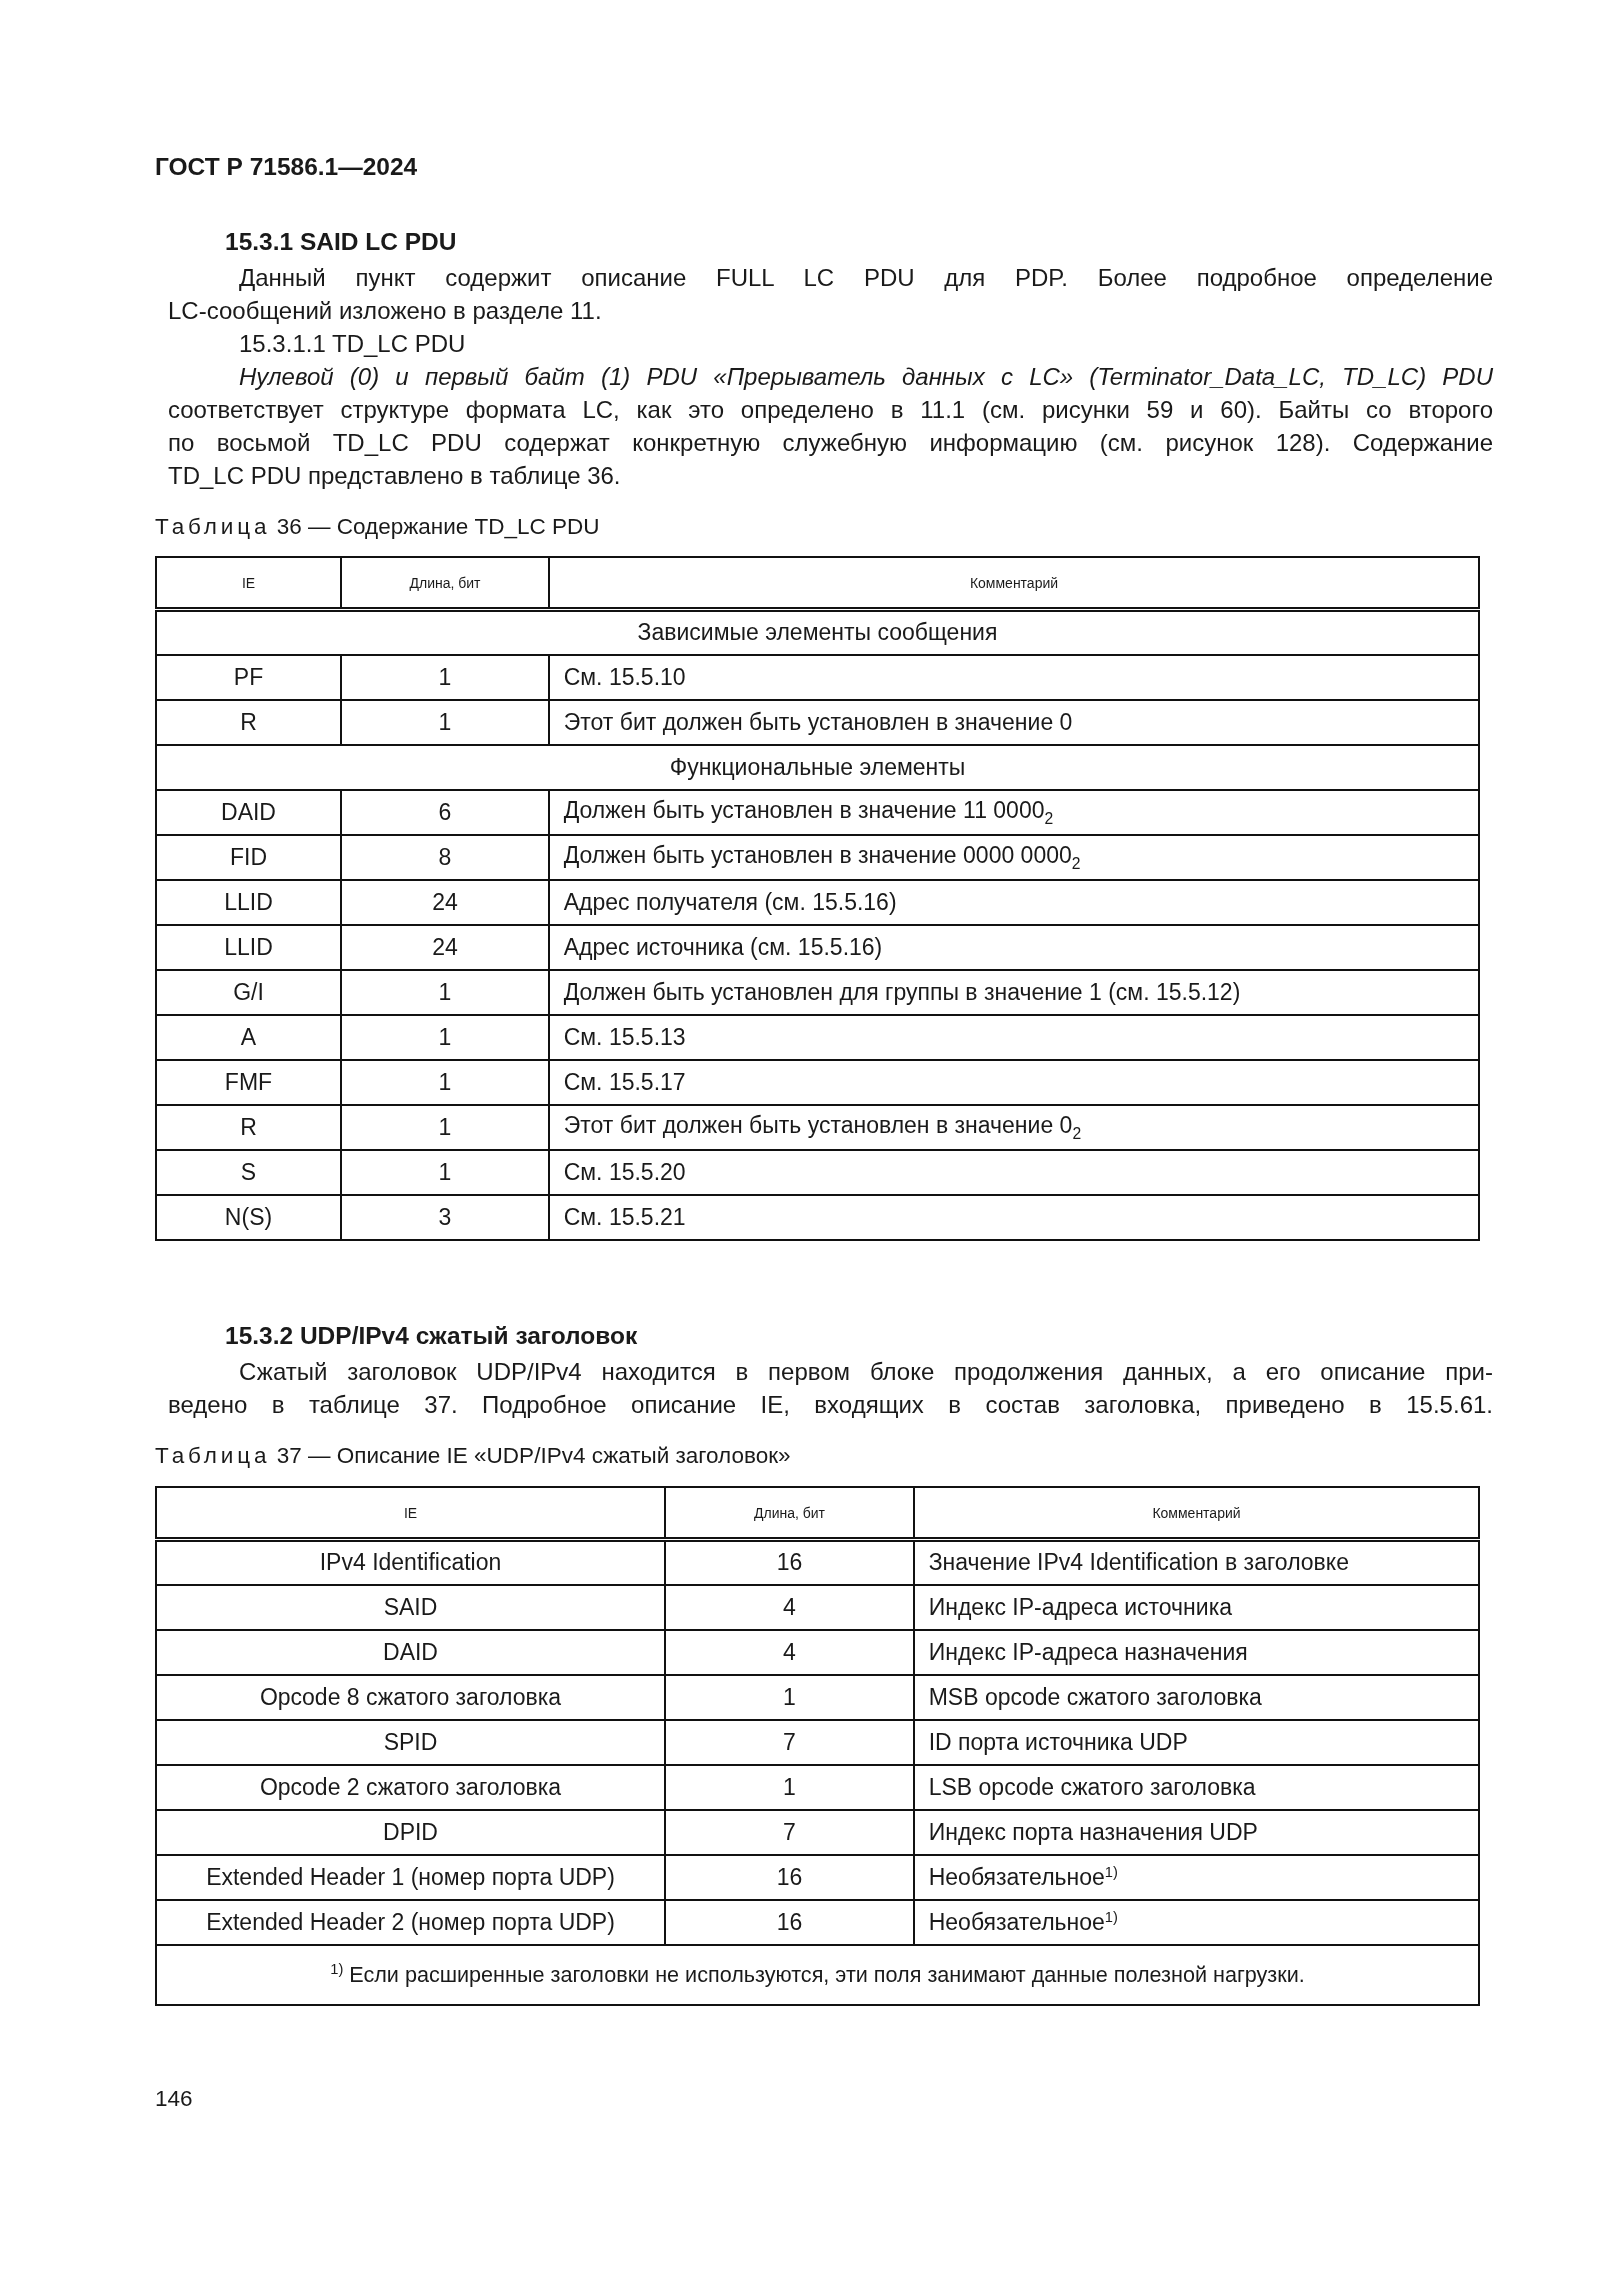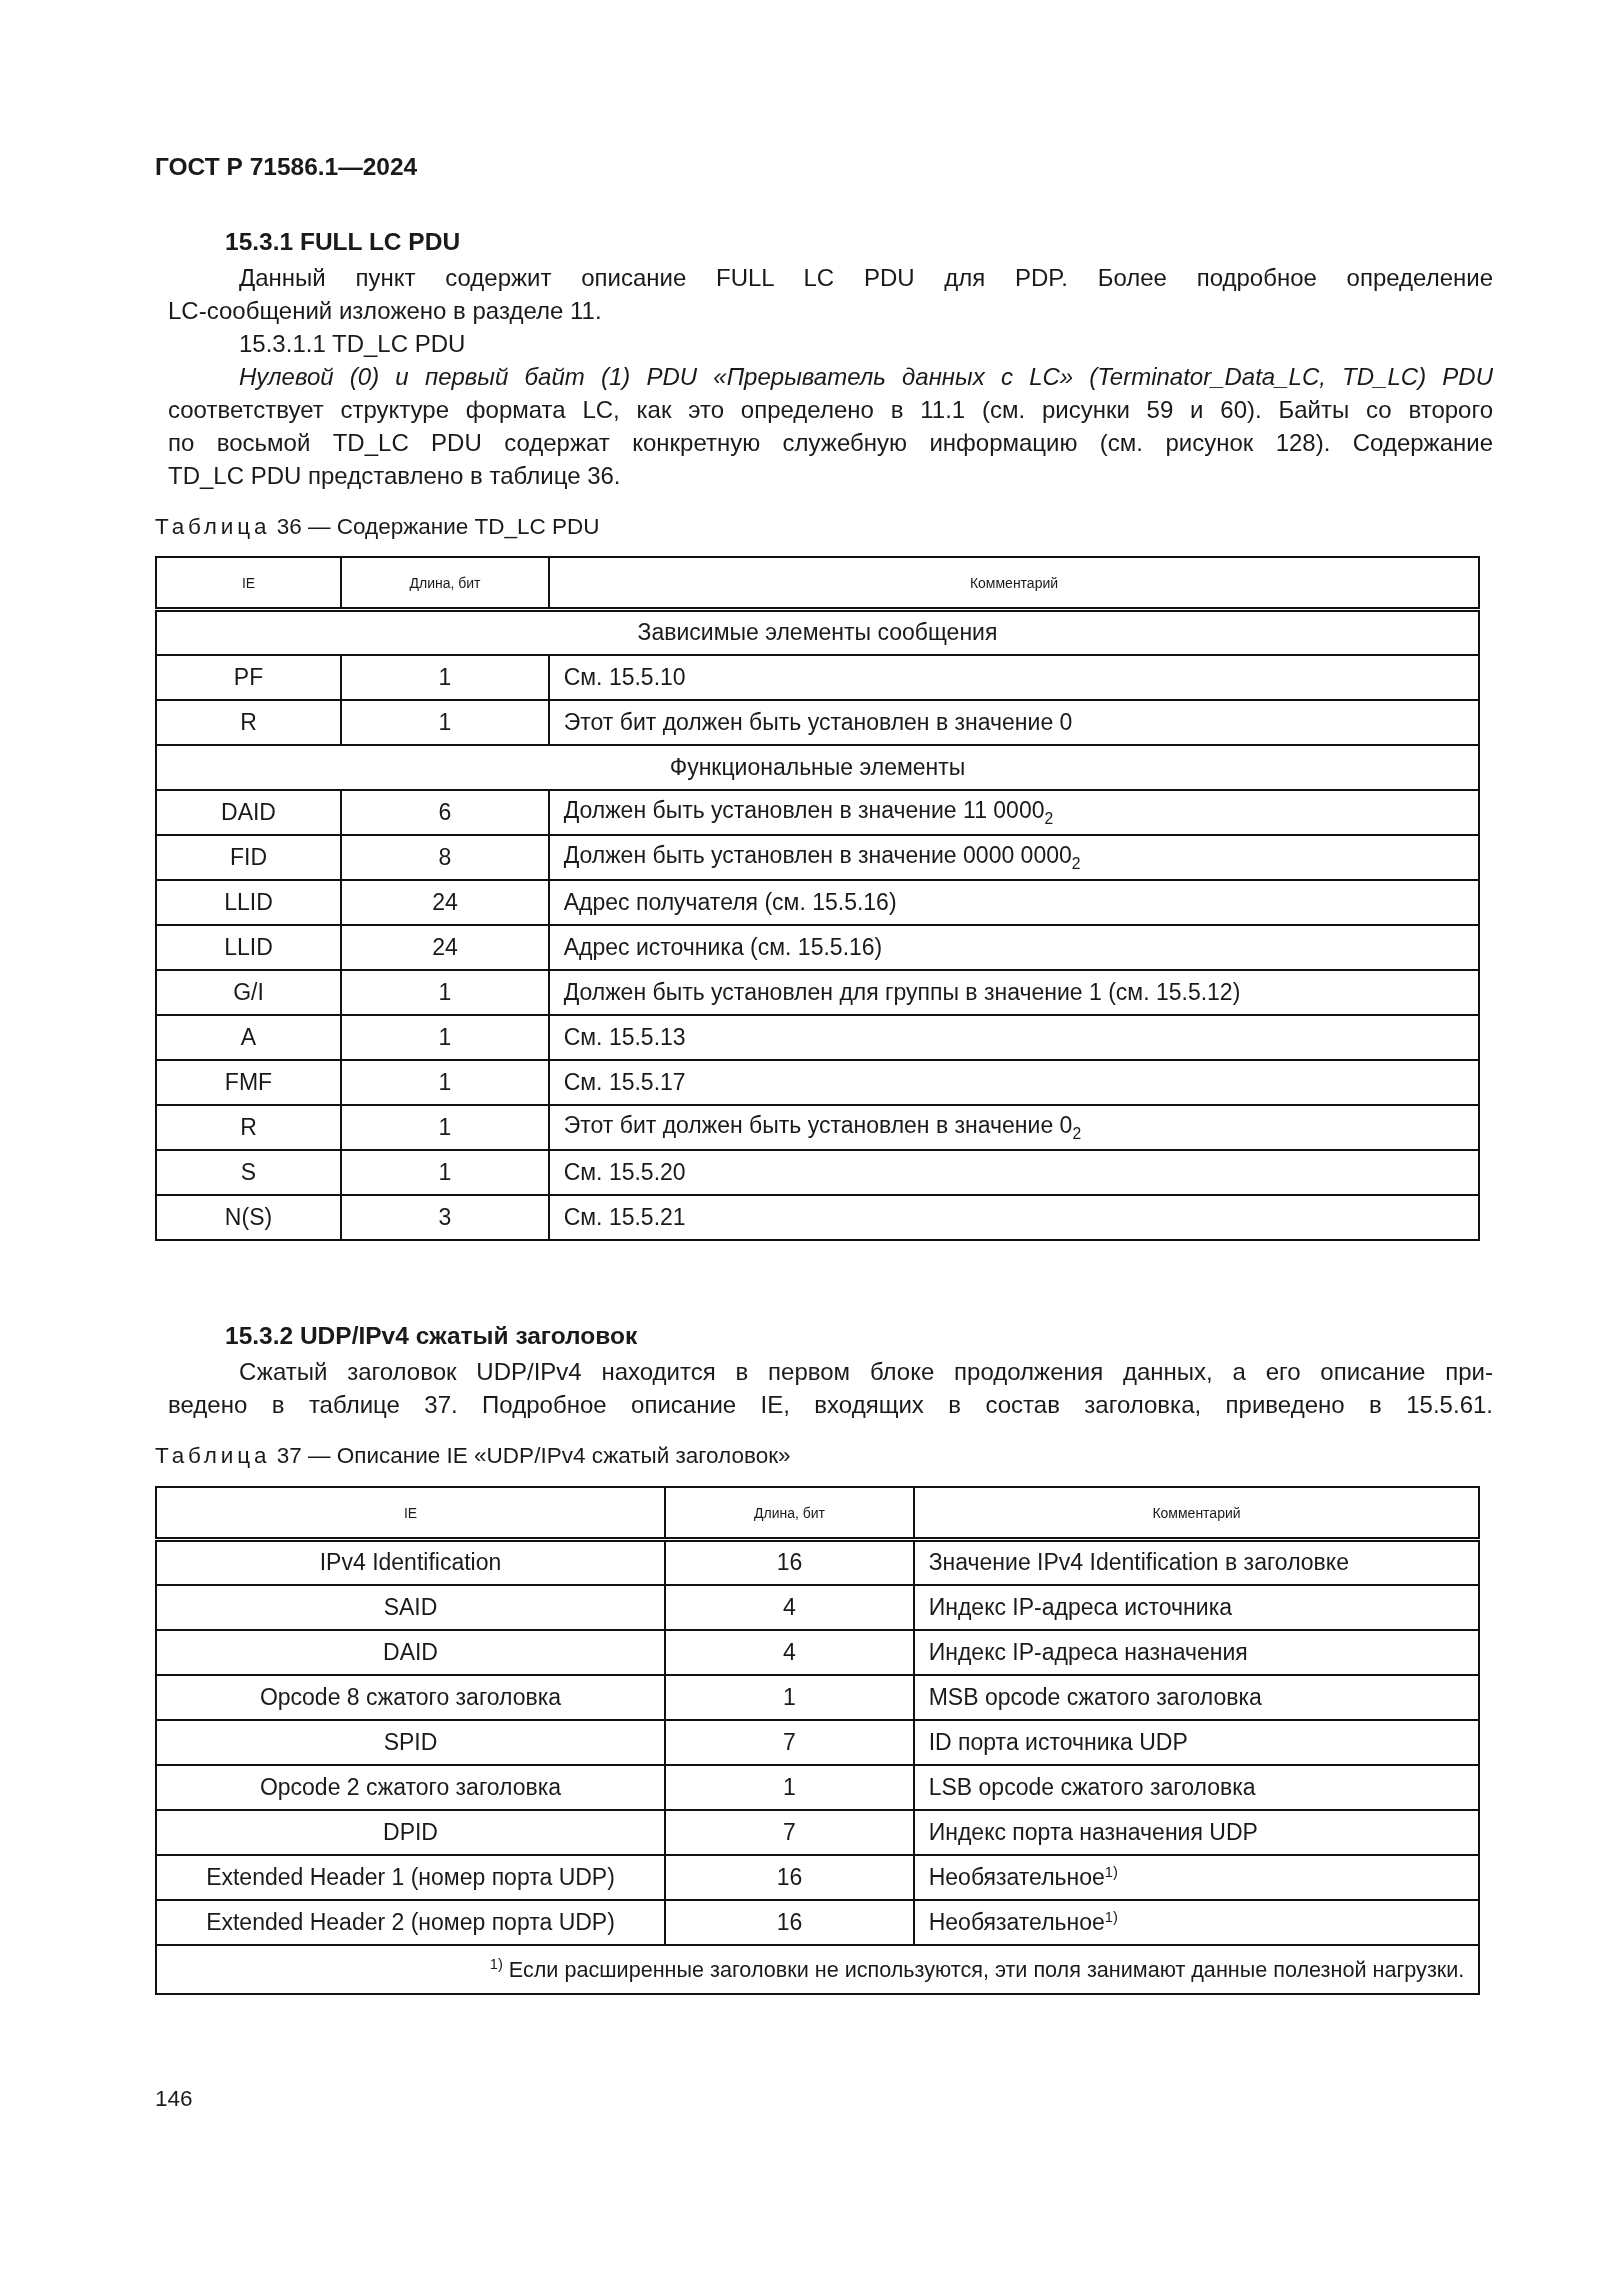--- a/index.html
+++ b/index.html
@@ -19,21 +19,21 @@
   .hrow th{border-bottom:5.9px double #111;}
   sub{font-size:15.7px;vertical-align:-5.9px;}
   sup{font-size:14.7px;vertical-align:7.8px;}
   .pg{left:155px;top:2086px;font-size:22.5px;}
 </style>
 </head>
 <body>
 
 <div class="abs hdr">ГОСТ Р 71586.1—2024</div>
 
-<div class="abs h2" style="left:225px;top:228px;">15.3.1 FULL LC PDU</div>
+<div class="abs h2" style="left:225px;top:228px;">15.3.1 SAID LC PDU</div>
 
 <div class="abs p" style="top:261px;">
   <span class="line" style="padding-left:71px;">Данный пункт содержит описание FULL LC PDU для PDP. Более подробное определение</span>
   <span class="line last">LC-сообщений изложено в разделе 11.</span>
   <span class="line last" style="padding-left:71px;">15.3.1.1 TD_LC PDU</span>
   <span class="line" style="padding-left:71px;font-style:italic;">Нулевой (0) и первый байт (1) PDU «Прерыватель данных с LC» (Terminator_Data_LC, TD_LC) PDU</span>
   <span class="line">соответствует структуре формата LC, как это определено в 11.1 (см. рисунки 59 и 60). Байты со второго</span>
   <span class="line">по восьмой TD_LC PDU содержат конкретную служебную информацию (см. рисунок 128). Содержание</span>
   <span class="line last">TD_LC PDU представлено в таблице 36.</span>
 </div>
@@ -187,19 +187,19 @@
         <td class="c">Extended Header 1 (номер порта UDP)</td>
         <td class="c">16</td>
         <td><span>Необязательное</span><sup>1)</sup></td>
       </tr>
   <tr>
         <td class="c">Extended Header 2 (номер порта UDP)</td>
         <td class="c">16</td>
         <td><span>Необязательное</span><sup>1)</sup></td>
       </tr>
   <tr>
-        <td colspan="3" class="c" style="font-size:21.6px;height:49px;border-top:2.9px solid #111;text-align:right;"><sup>1)</sup><span> Если расширенные заголовки не используются, эти поля занимают данные полезной нагрузки.</span></td>
+        <td colspan="3" class="c" style="font-size:21.6px;height:60px;border-top:2.9px solid #111;"><sup>1)</sup><span> Если расширенные заголовки не используются, эти поля занимают данные полезной нагрузки.</span></td>
       </tr>
 </tbody>
   </table>
 
 <div class="abs pg">146</div>
 
 
 </body></html>

